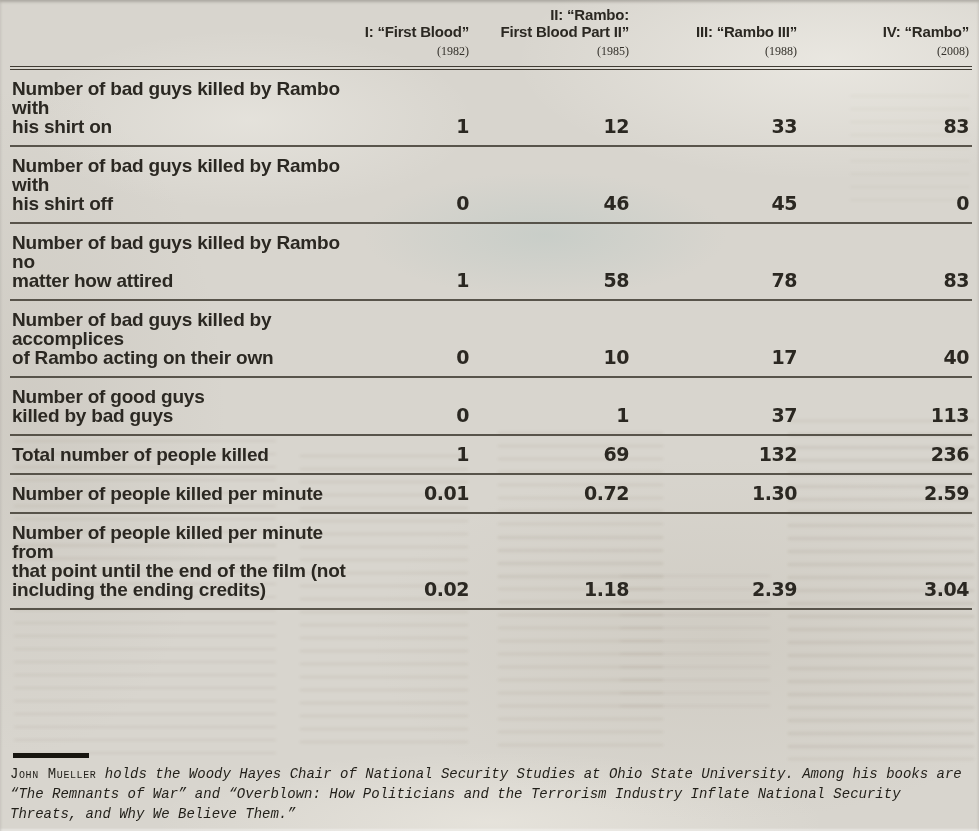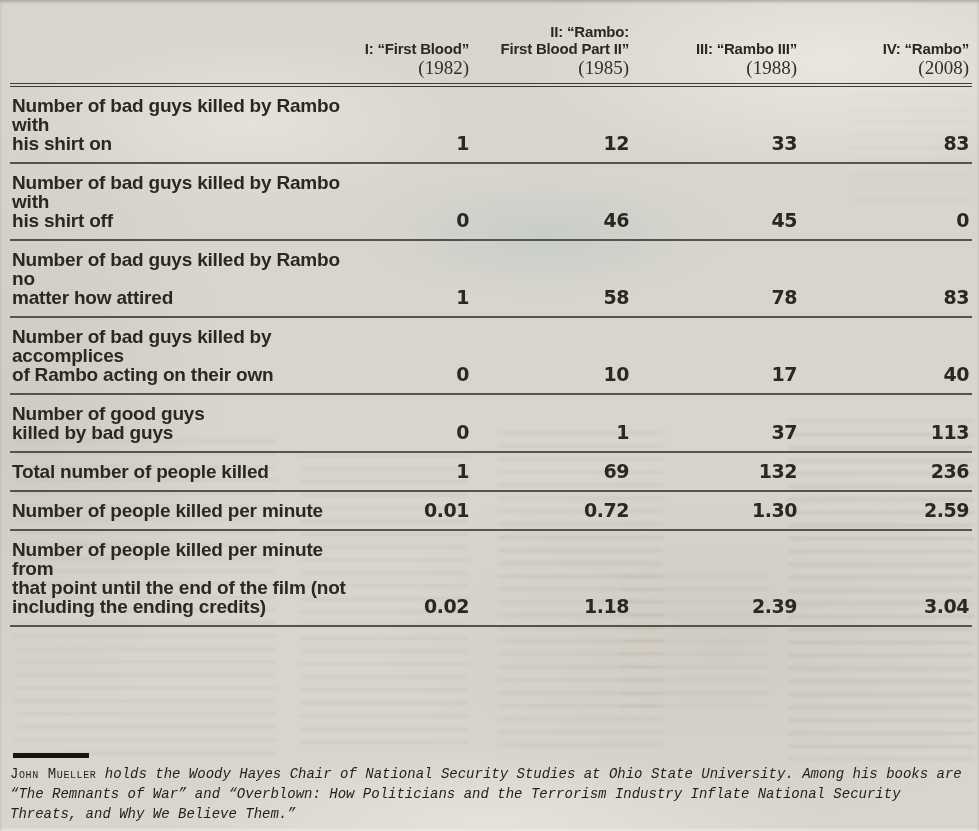--- a/index.html
+++ b/index.html
@@ -28,30 +28,30 @@
     opacity:.55;
     z-index:0;
   }
   .table-wrap{position:absolute;left:10px;top:1px;width:962px;z-index:1;}
   table{width:100%;border-collapse:collapse;table-layout:fixed;}
   col.c-label{width:352px;}
   col.c-1{width:110px;} col.c-2{width:160px;} col.c-3{width:168px;} col.c-4{width:172px;}
 
   thead th{
     vertical-align:bottom;text-align:right;
-    padding:22px 3px 5px 0;
+    padding:5px 3px 5px 0;
     border-bottom:4px double #3f3b33;
   }
   .col-title{
     font-weight:bold;font-size:15px;line-height:17px;
     letter-spacing:-0.2px;color:#2b2822;white-space:pre-line;
   }
   .col-year{
     font-family:"Liberation Serif", serif;font-weight:normal;
-    font-size:19px;line-height:20px;color:#33302a;margin-top:1px;
+    font-size:12px;line-height:20px;color:#33302a;margin-top:1px;
   }
   tbody th.label{
     text-align:left;vertical-align:middle;
     font-weight:bold;font-size:19px;line-height:19px;letter-spacing:-0.2px;
     color:#2b2822;white-space:pre-line;
     padding:9px 6px 9px 2px;
   }
   tbody tr{border-bottom:2px solid rgba(66,61,52,0.85);}
   tbody td.val{
     text-align:right;vertical-align:bottom;

